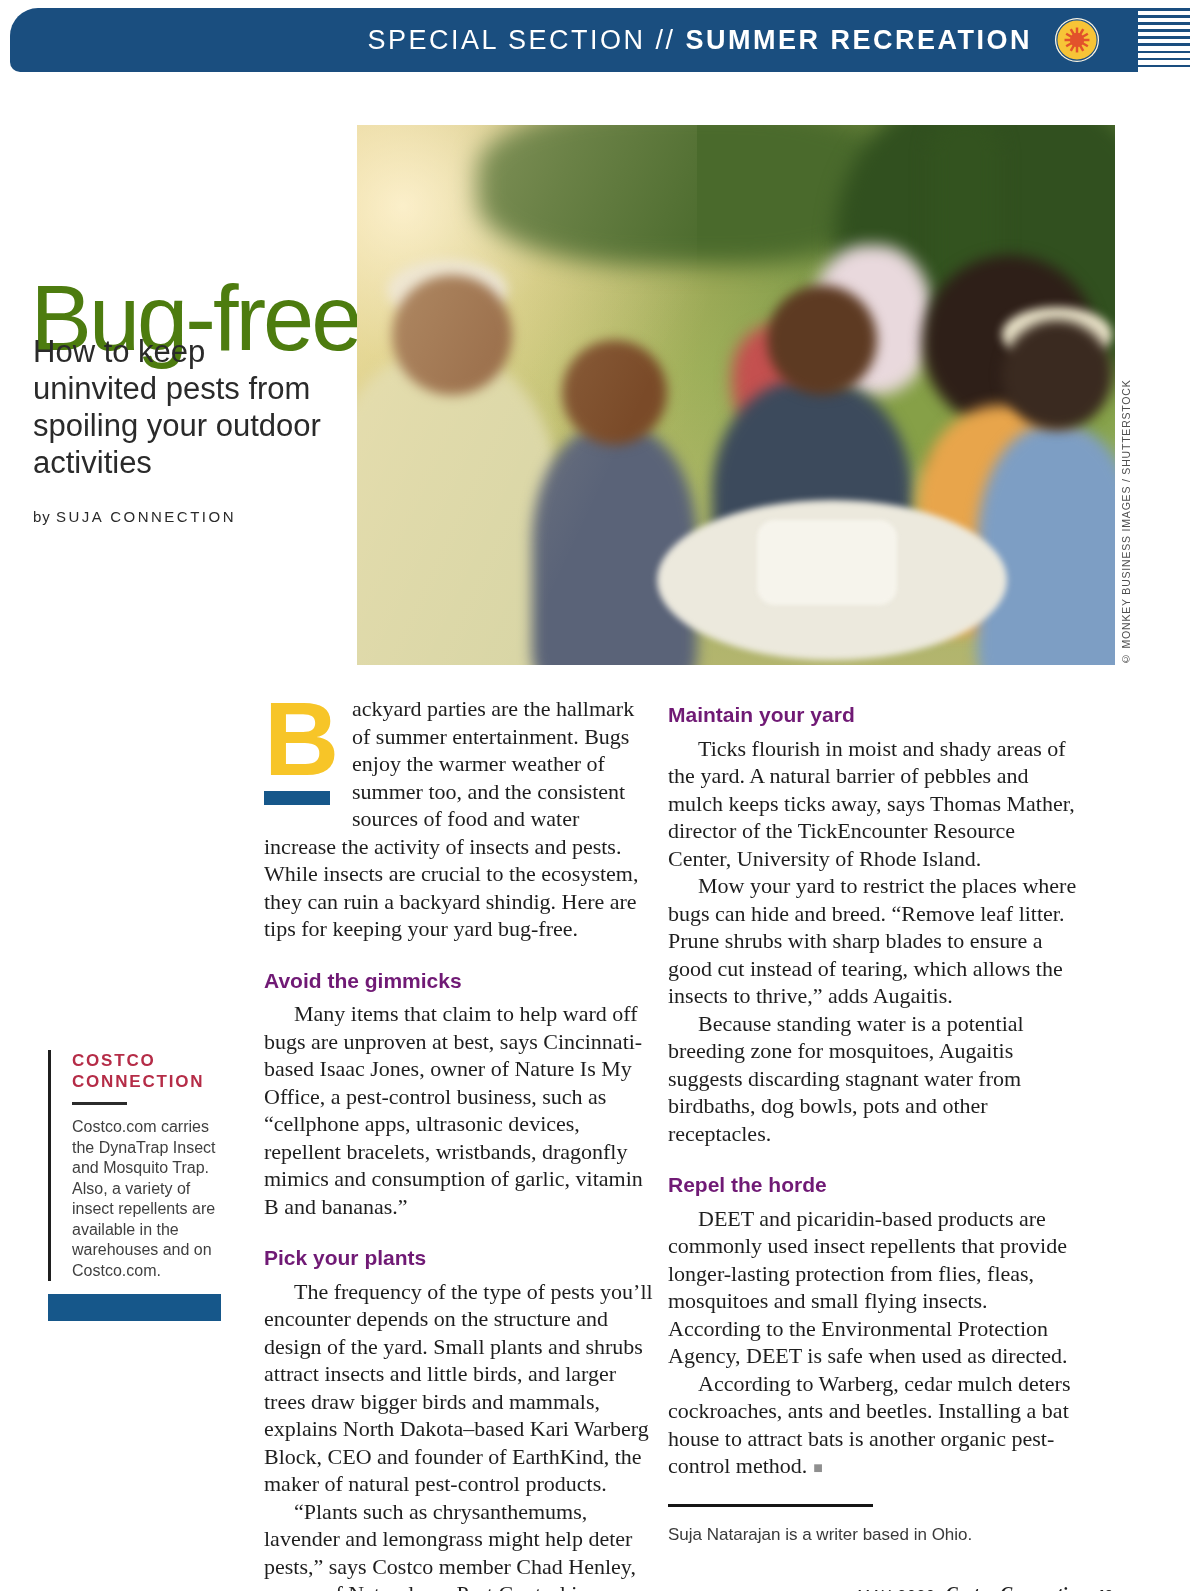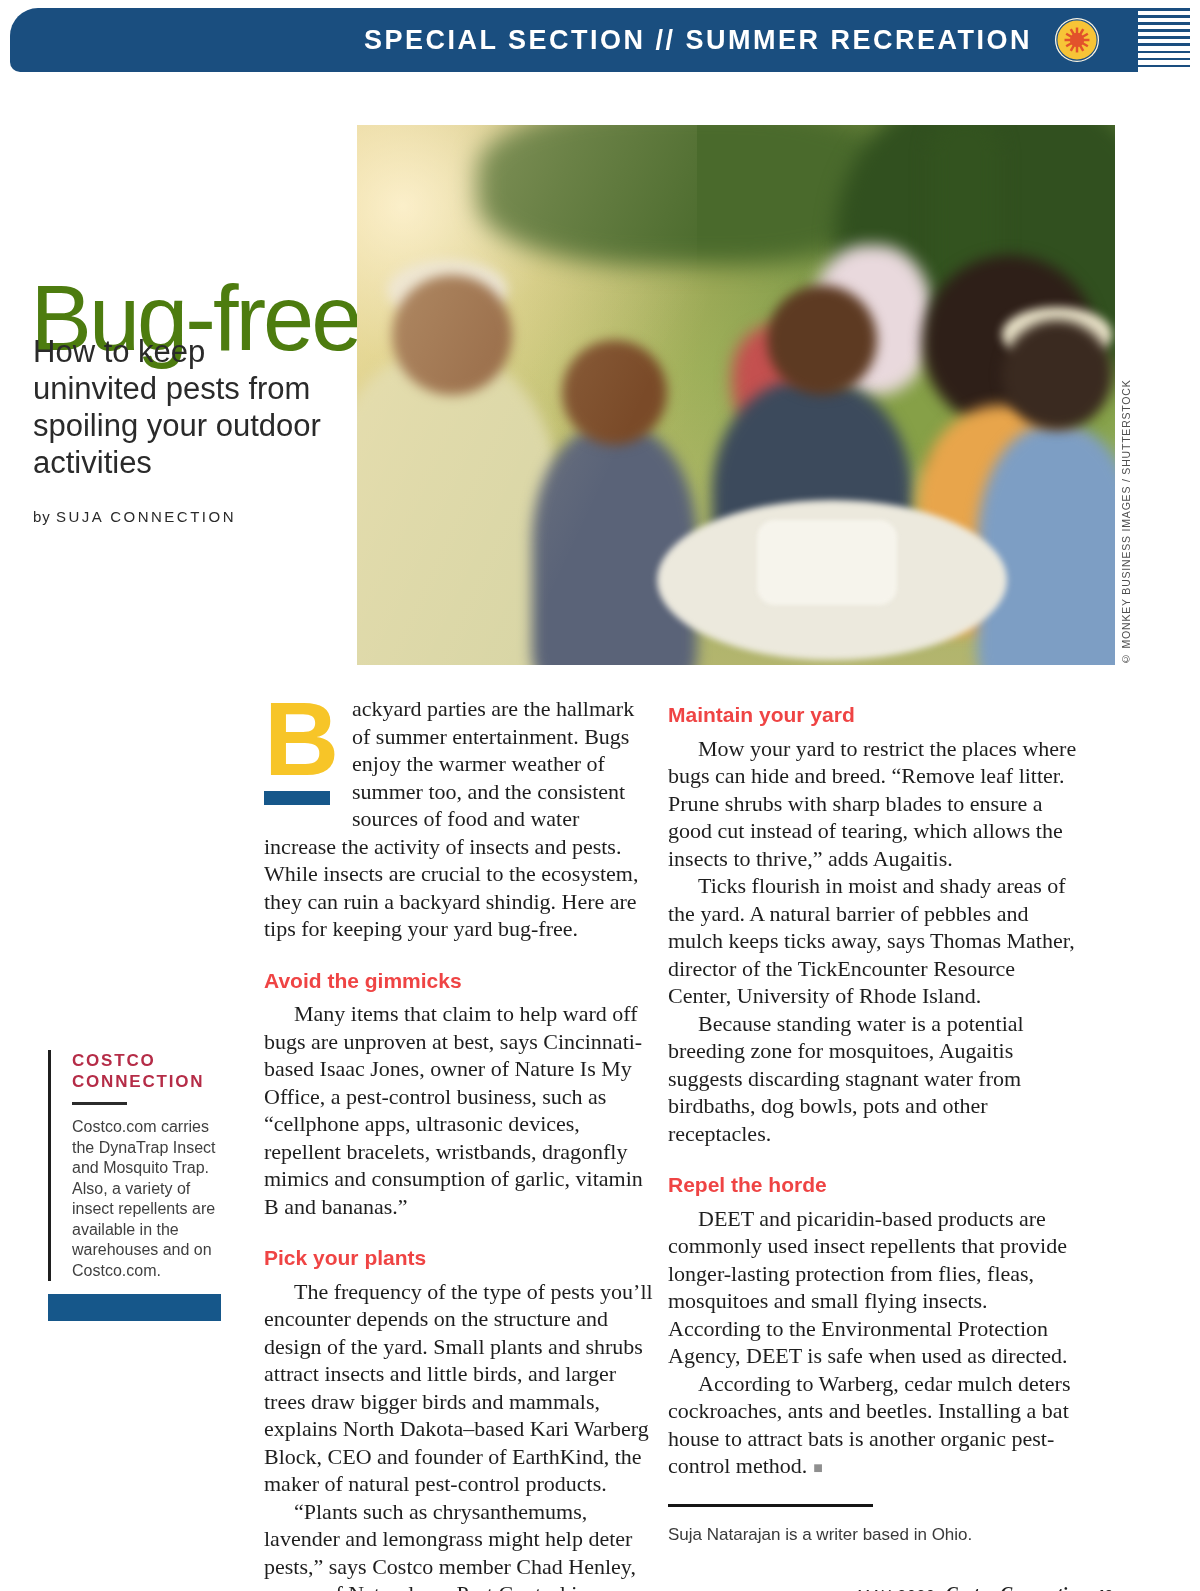--- a/index.html
+++ b/index.html
@@ -6,21 +6,21 @@
   body { width:1200px; height:1591px; position:relative; background:#ffffff;
          font-family:"Liberation Sans", sans-serif; }
   .page { position:absolute; inset:0; overflow:hidden; }
 
   
   .topbar { position:absolute; left:10px; top:8px; width:1128px; height:64px;
             background:#1a4e7f; border-radius:28px 0 0 10px;
             display:flex; align-items:center; justify-content:flex-end;
             gap:22px; padding-right:38px; box-sizing:border-box; }
   .topbar-text { color:#ffffff; font-size:27px; letter-spacing:2.5px; white-space:nowrap; }
-  .t-reg { font-weight:700;margin-left:20px; }
+  .t-reg { font-weight:400;margin-left:20px; }
   .t-bold { font-weight:700; }
   .sunbadge { width:46px; height:46px; flex:0 0 auto; }
   .topbar-stripes { position:absolute; left:1138px; top:8px; width:52px; height:64px;
             background:repeating-linear-gradient(to bottom,
               #1a4e7f 0px, #1a4e7f 2.6px, #ffffff 2.6px, #ffffff 7.1px); }
 
   
   .title { position:absolute; left:30px; top:210px; width:330px;
            font-size:92px; letter-spacing:-3px; color:#4d7c0f; font-weight:400; line-height:1;text-align:center; }
   .subtitle { position:absolute; left:33px; top:333px; width:295px;
@@ -63,21 +63,21 @@
             writing-mode:vertical-rl; transform:rotate(180deg);
             font-size:10.5px; letter-spacing:0.8px; color:#4f4f4f; white-space:nowrap; }
 
   
   .col { position:absolute; top:695px; font-family:"Liberation Serif", serif;
          font-size:22px; line-height:27.5px; color:#1e1e1e; }
   .col-left { left:264px; width:392px; }
   .col-right { left:668px; width:414px; }
   .col p { margin:0; text-indent:30px; }
   .col h3 { font-family:"Liberation Sans", sans-serif; font-size:21px; font-weight:700;
-            color:#ef4444; margin:24px 0 6px 0; }
+            color:#701a75; margin:24px 0 6px 0; }
   .col-right h3.first { margin-top:6px; }
 
   .dropcap-wrap { float:left; width:76px; margin:4px 12px 4px 0; }
   .dropcap { display:block; font-family:"Liberation Sans", sans-serif; font-weight:700;
              font-size:104px; line-height:80px; color:#f7c528; }
   .dropcap-bar { width:66px; height:14px; background:#16578a; margin-top:12px; }
   .intro p { text-indent:0; }
 
   .endmark { color:#8f8f8f; font-size:16px; text-indent:0; margin-left:6px; }
 
@@ -173,22 +173,22 @@
     <p>Many items that claim to help ward off bugs are unproven at best, says Cincinnati-based Isaac Jones, owner of Nature Is My Office, a pest-control business, such as “cellphone apps, ultrasonic devices, repellent bracelets, wristbands, dragonfly mimics and consumption of garlic, vitamin B and bananas.”</p>
 
     <h3>Pick your plants</h3>
     <p>The frequency of the type of pests you’ll encounter depends on the structure and design of the yard. Small plants and shrubs attract insects and little birds, and larger trees draw bigger birds and mammals, explains North Dakota–based Kari Warberg Block, CEO and founder of EarthKind, the maker of natural pest-control products.</p>
     <p>“Plants such as chrysanthemums, lavender and lemongrass might help deter pests,” says Costco member Chad Henley, owner of Naturalcare Pest Control in Houston, Texas.</p>
 
   </div>
 
   <div class="col col-right">
     <h3 class="first">Maintain your yard</h3>
+    <p>Ticks flourish in moist and shady areas of the yard. A natural barrier of pebbles and mulch keeps ticks away, says Thomas Mather, director of the TickEncounter Resource Center, University of Rhode Island.</p>
     <p>Mow your yard to restrict the places where bugs can hide and breed. “Remove leaf litter. Prune shrubs with sharp blades to ensure a good cut instead of tearing, which allows the insects to thrive,” adds Augaitis.</p>
-    <p>Ticks flourish in moist and shady areas of the yard. A natural barrier of pebbles and mulch keeps ticks away, says Thomas Mather, director of the TickEncounter Resource Center, University of Rhode Island.</p>
 
     <p>Because standing water is a potential breeding zone for mosquitoes, Augaitis suggests discarding stagnant water from birdbaths, dog bowls, pots and other receptacles.</p>
 
     <h3>Repel the horde</h3>
     <p>DEET and picaridin-based products are commonly used insect repellents that provide longer-lasting protection from flies, fleas, mosquitoes and small flying insects. According to the Environmental Protection Agency, DEET is safe when used as directed.</p>
     <p><span>According to Warberg, cedar mulch deters cockroaches, ants and beetles. Installing a bat house to attract bats is another organic pest-control method.</span><span class="endmark">■</span></p>
 
     <div class="bio-rule"></div>
     <p class="bio">Suja Natarajan is a writer based in Ohio.</p>
   </div>

